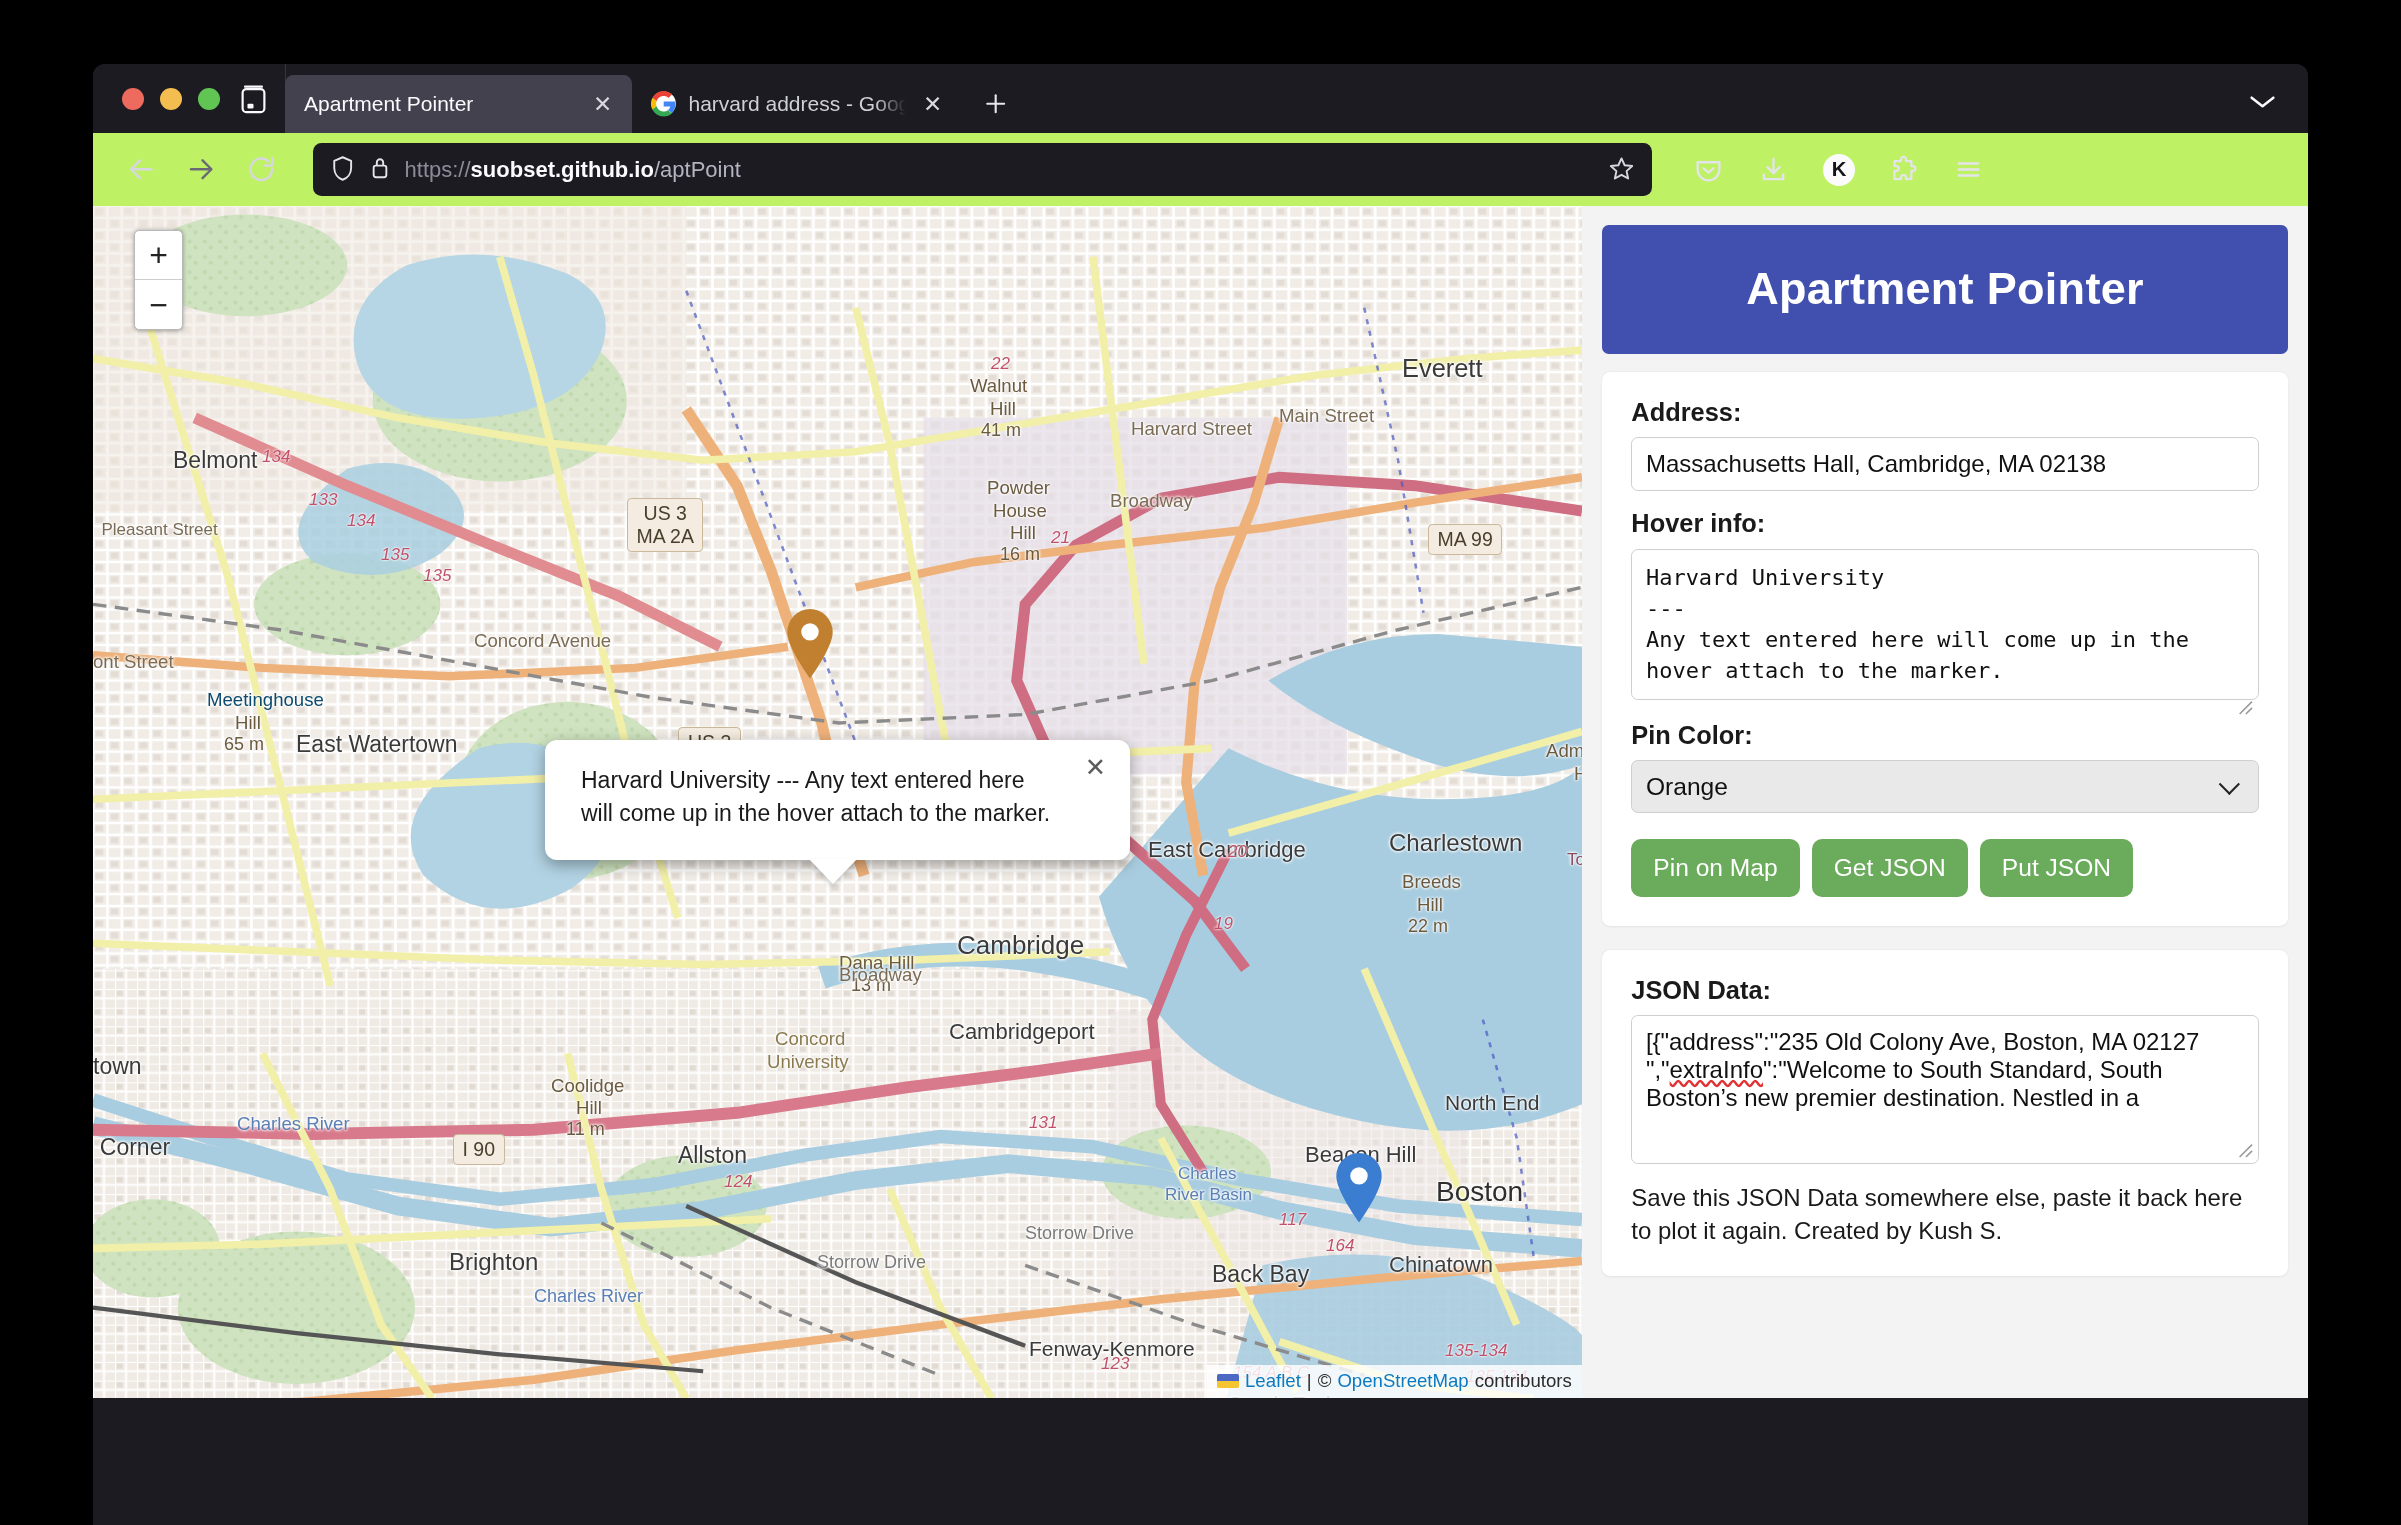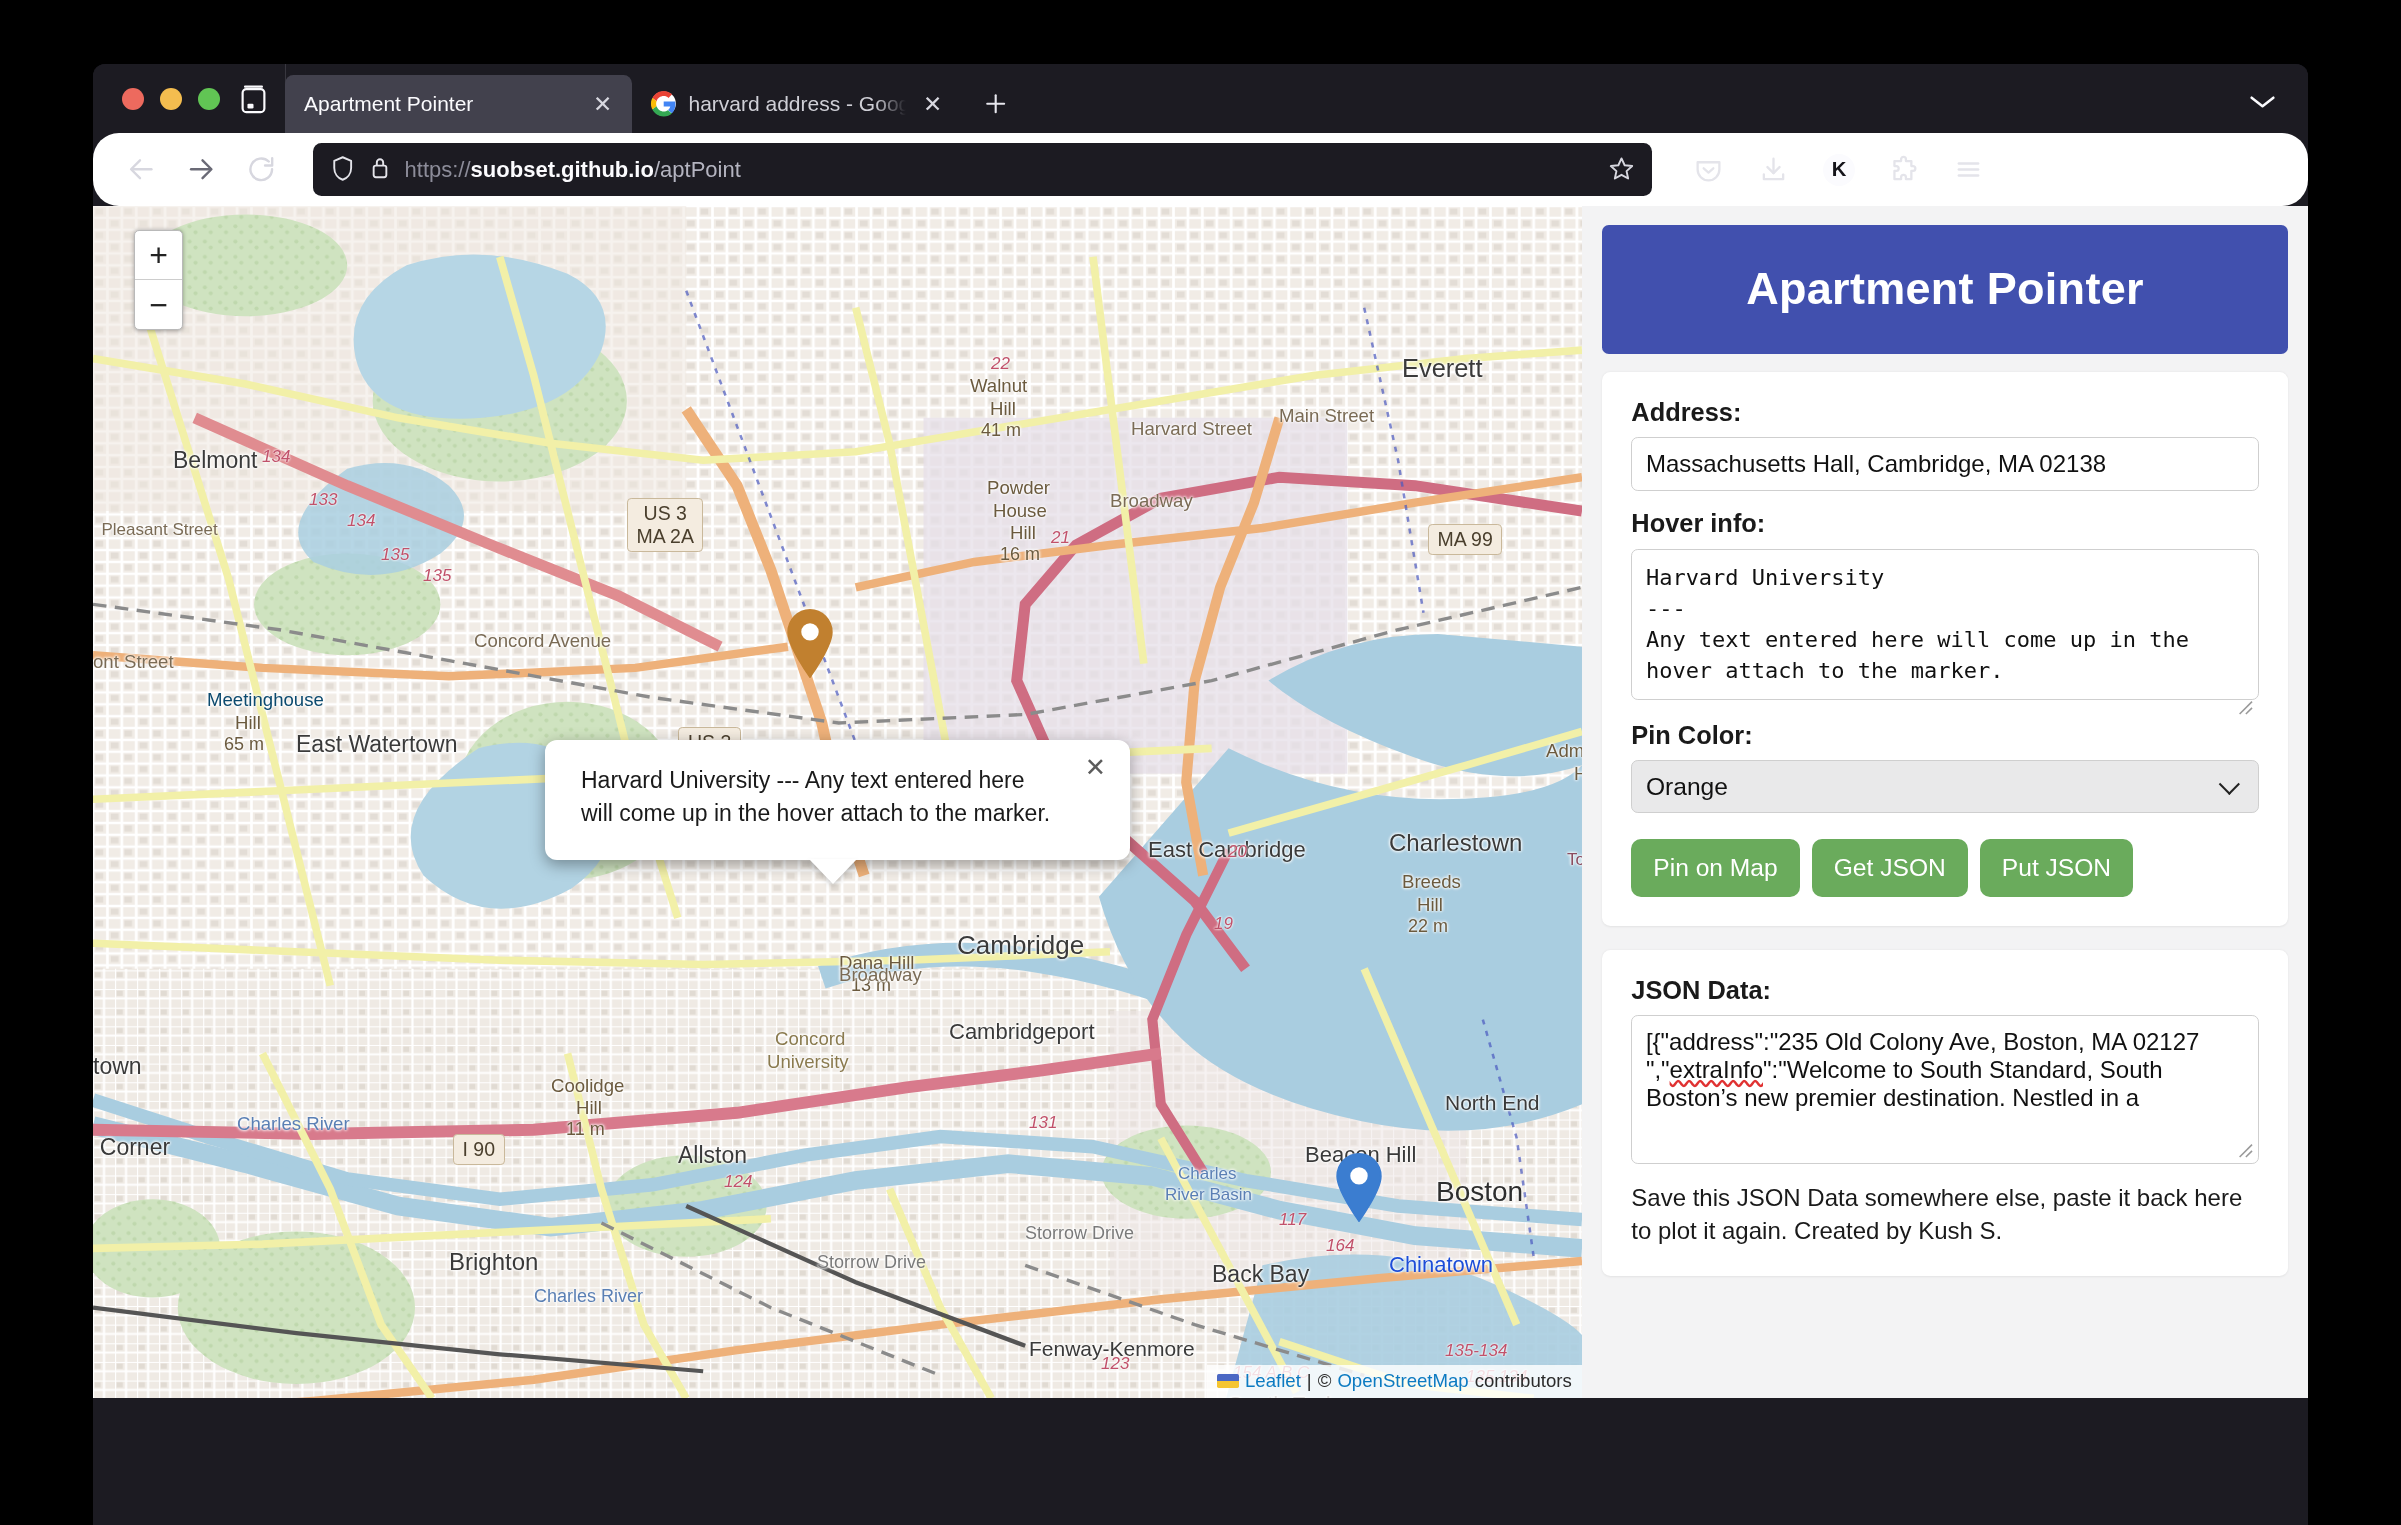--- a/index.html
+++ b/index.html
@@ -82,25 +82,24 @@
   }
   #tabstrip-right {
     position:absolute; right: 22px; bottom: 10.2px;
     width: 47px; height: 44px;
     display:flex;align-items:center;justify-content:center;
   }
 
   
   #navbar {
     height: 73px;
-    background: #ffffff;
+    background: #bef264;
     display: flex; align-items: center;
     padding: 0 22px;
     gap: 6.8px;
-    border-radius: 26px;
   }
   .navbtn {
     width: 53px; height: 53px;
     display:flex;align-items:center;justify-content:center;
     border-radius: 6.8px;
     color: #d7d7df;
   }
   .navbtn.disabled { color: #6a6a76; }
 
   #urlbar {
@@ -536,21 +535,21 @@
           <div style="position: absolute; left: 1309px; top: 148px; font-size: 25.4px; color: rgb(58, 58, 58); font-weight: 400; white-space: nowrap; text-shadow: rgb(255, 255, 255) 0px 0px 3.4px, rgb(255, 255, 255) 0px 0px 3.4px, rgb(255, 255, 255) 0px 0px 2.5px; pointer-events: none;">Everett</div>
           <div style="position: absolute; left: 1296px; top: 623px; font-size: 24px; color: rgb(58, 58, 58); font-weight: 400; white-space: nowrap; text-shadow: rgb(255, 255, 255) 0px 0px 3.4px, rgb(255, 255, 255) 0px 0px 3.4px, rgb(255, 255, 255) 0px 0px 2.5px; pointer-events: none;">Charlestown</div>
           <div style="position: absolute; left: 1309px; top: 665px; font-size: 18.6px; color: rgb(107, 90, 62); font-weight: 400; white-space: nowrap; text-shadow: rgb(255, 255, 255) 0px 0px 3.4px, rgb(255, 255, 255) 0px 0px 3.4px, rgb(255, 255, 255) 0px 0px 2.5px; pointer-events: none;">Breeds</div>
           <div style="position: absolute; left: 1324px; top: 688px; font-size: 18.6px; color: rgb(107, 90, 62); font-weight: 400; white-space: nowrap; text-shadow: rgb(255, 255, 255) 0px 0px 3.4px, rgb(255, 255, 255) 0px 0px 3.4px, rgb(255, 255, 255) 0px 0px 2.5px; pointer-events: none;">Hill</div>
           <div style="position: absolute; left: 1315px; top: 710px; font-size: 18px; color: rgb(107, 90, 62); font-weight: 400; white-space: nowrap; text-shadow: rgb(255, 255, 255) 0px 0px 3.4px, rgb(255, 255, 255) 0px 0px 3.4px, rgb(255, 255, 255) 0px 0px 2.5px; pointer-events: none;">22 m</div>
           <div style="position: absolute; left: 1055px; top: 631px; font-size: 22px; color: rgb(58, 58, 58); font-weight: 400; white-space: nowrap; text-shadow: rgb(255, 255, 255) 0px 0px 3.4px, rgb(255, 255, 255) 0px 0px 3.4px, rgb(255, 255, 255) 0px 0px 2.5px; pointer-events: none;">East Cambridge</div>
           <div style="position: absolute; left: 864px; top: 724px; font-size: 26px; color: rgb(58, 58, 58); font-weight: 400; white-space: nowrap; text-shadow: rgb(255, 255, 255) 0px 0px 3.4px, rgb(255, 255, 255) 0px 0px 3.4px, rgb(255, 255, 255) 0px 0px 2.5px; pointer-events: none;">Cambridge</div>
           <div style="position: absolute; left: 856px; top: 813px; font-size: 22px; color: rgb(58, 58, 58); font-weight: 400; white-space: nowrap; text-shadow: rgb(255, 255, 255) 0px 0px 3.4px, rgb(255, 255, 255) 0px 0px 3.4px, rgb(255, 255, 255) 0px 0px 2.5px; pointer-events: none;">Cambridgeport</div>
           <div style="position: absolute; left: 1343px; top: 970px; font-size: 28px; color: rgb(46, 46, 46); font-weight: 400; white-space: nowrap; text-shadow: rgb(255, 255, 255) 0px 0px 3.4px, rgb(255, 255, 255) 0px 0px 3.4px, rgb(255, 255, 255) 0px 0px 2.5px; pointer-events: none;">Boston</div>
           <div style="position: absolute; left: 1212px; top: 936px; font-size: 22px; color: rgb(58, 58, 58); font-weight: 400; white-space: nowrap; text-shadow: rgb(255, 255, 255) 0px 0px 3.4px, rgb(255, 255, 255) 0px 0px 3.4px, rgb(255, 255, 255) 0px 0px 2.5px; pointer-events: none;">Beacon Hill</div>
-          <div style="position: absolute; left: 1296px; top: 1046px; font-size: 22px; color: #1d4ed8; font-weight: 400; white-space: nowrap; text-shadow: rgb(255, 255, 255) 0px 0px 3.4px, rgb(255, 255, 255) 0px 0px 3.4px, rgb(255, 255, 255) 0px 0px 2.5px; pointer-events: none; text-align: center;">Chinatown</div>
+          <div style="position: absolute; left: 1296px; top: 1046px; font-size: 22px; color: #404040; font-weight: 400; white-space: nowrap; text-shadow: rgb(255, 255, 255) 0px 0px 3.4px, rgb(255, 255, 255) 0px 0px 3.4px, rgb(255, 255, 255) 0px 0px 2.5px; pointer-events: none; text-align: center;">Chinatown</div>
           <div style="position: absolute; left: 1119px; top: 1055px; font-size: 23px; color: rgb(58, 58, 58); font-weight: 400; white-space: nowrap; text-shadow: rgb(255, 255, 255) 0px 0px 3.4px, rgb(255, 255, 255) 0px 0px 3.4px, rgb(255, 255, 255) 0px 0px 2.5px; pointer-events: none;">Back Bay</div>
           <div style="position: absolute; left: 1352px; top: 885px; font-size: 21px; color: rgb(58, 58, 58); font-weight: 400; white-space: nowrap; text-shadow: rgb(255, 255, 255) 0px 0px 3.4px, rgb(255, 255, 255) 0px 0px 3.4px, rgb(255, 255, 255) 0px 0px 2.5px; pointer-events: none;">North End</div>
           <div style="position: absolute; left: 1135px; top: 1186px; font-size: 22px; color: rgb(58, 58, 58); font-weight: 400; white-space: nowrap; text-shadow: rgb(255, 255, 255) 0px 0px 3.4px, rgb(255, 255, 255) 0px 0px 3.4px, rgb(255, 255, 255) 0px 0px 2.5px; pointer-events: none;">South End</div>
           <div style="position: absolute; left: 936px; top: 1131px; font-size: 21px; color: rgb(58, 58, 58); font-weight: 400; white-space: nowrap; text-shadow: rgb(255, 255, 255) 0px 0px 3.4px, rgb(255, 255, 255) 0px 0px 3.4px, rgb(255, 255, 255) 0px 0px 2.5px; pointer-events: none;">Fenway-Kenmore</div>
           <div style="position: absolute; left: 356px; top: 1042px; font-size: 24px; color: rgb(58, 58, 58); font-weight: 400; white-space: nowrap; text-shadow: rgb(255, 255, 255) 0px 0px 3.4px, rgb(255, 255, 255) 0px 0px 3.4px, rgb(255, 255, 255) 0px 0px 2.5px; pointer-events: none;">Brighton</div>
           <div style="position: absolute; left: 585px; top: 936px; font-size: 23px; color: rgb(58, 58, 58); font-weight: 400; white-space: nowrap; text-shadow: rgb(255, 255, 255) 0px 0px 3.4px, rgb(255, 255, 255) 0px 0px 3.4px, rgb(255, 255, 255) 0px 0px 2.5px; pointer-events: none;">Allston</div>
           <div style="position: absolute; left: 203px; top: 525px; font-size: 23px; color: rgb(58, 58, 58); font-weight: 400; white-space: nowrap; text-shadow: rgb(255, 255, 255) 0px 0px 3.4px, rgb(255, 255, 255) 0px 0px 3.4px, rgb(255, 255, 255) 0px 0px 2.5px; pointer-events: none;">East Watertown</div>
           <div style="position: absolute; left: 114px; top: 483px; font-size: 18.6px; color: #0c4a6e; font-weight: 400; white-space: nowrap; text-shadow: rgb(255, 255, 255) 0px 0px 3.4px, rgb(255, 255, 255) 0px 0px 3.4px, rgb(255, 255, 255) 0px 0px 2.5px; pointer-events: none;">Meetinghouse</div>
           <div style="position: absolute; left: 142px; top: 506px; font-size: 18.6px; color: rgb(107, 90, 62); font-weight: 400; white-space: nowrap; text-shadow: rgb(255, 255, 255) 0px 0px 3.4px, rgb(255, 255, 255) 0px 0px 3.4px, rgb(255, 255, 255) 0px 0px 2.5px; pointer-events: none;">Hill</div>
           <div style="position: absolute; left: 131px; top: 528px; font-size: 18px; color: rgb(107, 90, 62); font-weight: 400; white-space: nowrap; text-shadow: rgb(255, 255, 255) 0px 0px 3.4px, rgb(255, 255, 255) 0px 0px 3.4px, rgb(255, 255, 255) 0px 0px 2.5px; pointer-events: none;">65 m</div>

